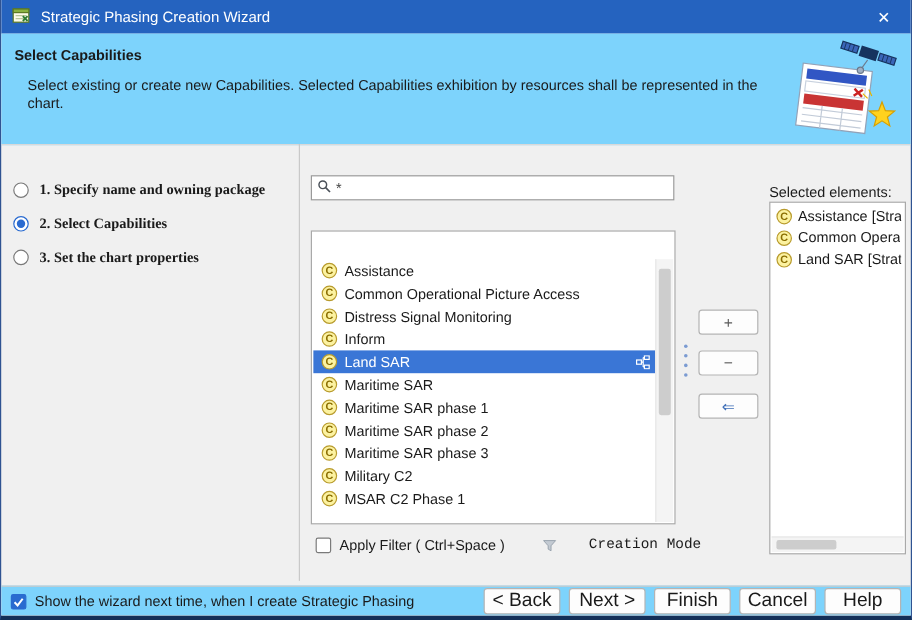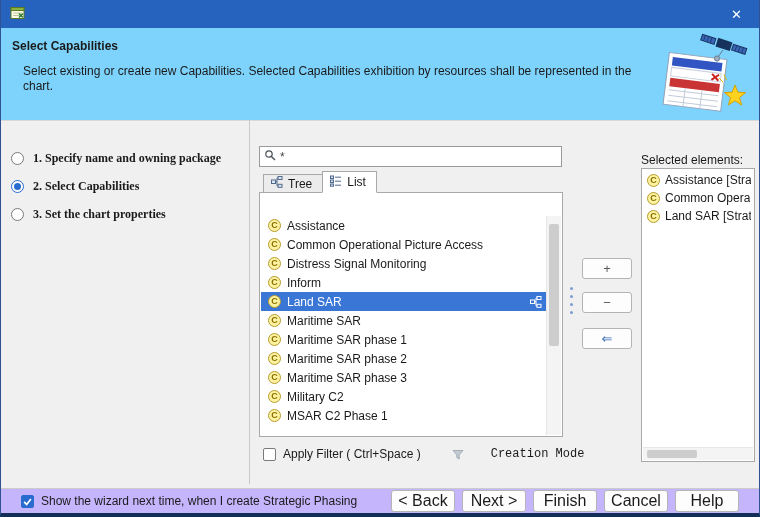--- a/index.html
+++ b/index.html
@@ -62,39 +62,40 @@
   .dots{position:absolute;left:569px;top:287px;display:flex;flex-direction:column;gap:5px;}
   .dots i{width:3px;height:3px;background:#7b9bd2;border-radius:50%;display:block;}
   
   .sel-title{position:absolute;left:640px;top:153px;}
   .selpanel{position:absolute;left:640px;top:168px;width:114px;height:294px;background:#fff;border:1px solid #a9a9a9;box-sizing:border-box;}
   .srows{position:absolute;left:1px;top:2px;right:1px;bottom:15px;overflow:hidden;}
   .srow{height:18px;display:flex;align-items:center;gap:5px;padding:0 2px 0 4px;}
   .hscroll{position:absolute;left:1px;right:1px;bottom:1px;height:13px;background:#f4f4f4;border-top:1px solid #e6e6e6;box-sizing:border-box;}
   .hthumb{position:absolute;left:4px;top:2px;width:50px;height:8px;background:#cdcdcd;border-radius:2px;}
   
-  .footer{position:absolute;left:0;right:0;bottom:0;height:25px;background:#c4b5fd;border-top:1px solid #cbcbcb;
-    display:flex;align-items:center;padding:0 20px;gap:7px;box-sizing:border-box;}
+  .footer{position:absolute;left:0;right:0;bottom:0;height:25px;background:#7dd3fc;border-top:1px solid #cbcbcb;
+    display:flex;align-items:center;padding:0 8px;gap:7px;box-sizing:border-box;}
   .footer .grow{flex:1;}
   .btn{width:64px;height:22px;background:#fdfdfd;border:1px solid #b4b4b4;border-radius:3px;font-family:inherit;font-size:16px;color:#1a1a1a;padding:0;}
 </style>
 </head>
 <body>
 
 <div class="window">
 
   <div class="titlebar">
     <span>
       <svg width="16" height="16" viewBox="0 0 16 16">
         <rect x="1" y="2.5" width="13" height="11" fill="#fdfbe8" stroke="#5d7a23"></rect>
         <rect x="1" y="2.5" width="13" height="3" fill="#8ab23f" stroke="#5d7a23"></rect>
         <path d="M3 8 H12 M3 10.5 H12" stroke="#b9c79a" fill="none"></path>
         <path d="M9 8.5 L13 12.5 M13 8.5 L9 12.5" stroke="#2e7d32" stroke-width="1.5" fill="none"></path>
       </svg>
     </span>
+    <span class="title">Strategic Phasing Creation Wizard</span>
     <div class="close-btn">
       <span>✕</span>
     </div>
   </div>
 
   <div class="header">
     <div class="h-title">Select Capabilities</div>
     <div class="h-desc">Select existing or create new Capabilities. Selected Capabilities exhibition by resources shall be represented in the chart.</div>
     <span class="illus">
       <svg width="95" height="86" viewBox="0 0 95 86">
@@ -141,46 +142,20 @@
   <div class="searchbox">
     <span>
       <svg width="13" height="13" viewBox="0 0 13 13">
         <circle cx="5" cy="5" r="3.2" fill="none" stroke="#4a5058" stroke-width="1.2"></circle>
         <path d="M7.4 7.4 L11 11" stroke="#4a5058" stroke-width="1.4"></path>
       </svg>
     </span>
     <input type="text" value="*" style="">
   </div>
 
-  <div class="tabs">
-    <div class="tab inactive">
-      <span>
-        <svg width="12" height="12" viewBox="0 0 12 12">
-          <rect x="0.5" y="4" width="4" height="3.5" fill="#dce6f4" stroke="#51698c"></rect>
-          <path d="M4.5 5.75 H6 M6 2 V9.8 M6 2 H7 M6 9.8 H7" stroke="#51698c" fill="none"></path>
-          <rect x="7" y="0.5" width="4" height="3" fill="#dce6f4" stroke="#51698c"></rect>
-          <rect x="7" y="8.3" width="4" height="3" fill="#dce6f4" stroke="#51698c"></rect>
-        </svg>
-      </span>
-      <span>Tree</span>
-    </div>
-    <div class="tab active">
-      <span>
-        <svg width="12" height="12" viewBox="0 0 12 12">
-          <g stroke="#51698c">
-            <rect x="0.5" y="1" width="3" height="2.5" fill="#dce6f4"></rect>
-            <rect x="0.5" y="5" width="3" height="2.5" fill="#dce6f4"></rect>
-            <rect x="0.5" y="9" width="3" height="2.2" fill="#dce6f4"></rect>
-            <path d="M5 2.2 H11 M5 6.2 H11 M5 10.2 H11" fill="none"></path>
-          </g>
-        </svg>
-      </span>
-      <span>List</span>
-    </div>
-  </div>
 
   <div class="listpanel">
     <div class="rows">
       <div class="lrow">
         <span class="cic">C</span>
         <span class="lbl">Assistance</span>
       </div>
       <div class="lrow">
         <span class="cic">C</span>
         <span class="lbl">Common Operational Picture Access</span>

